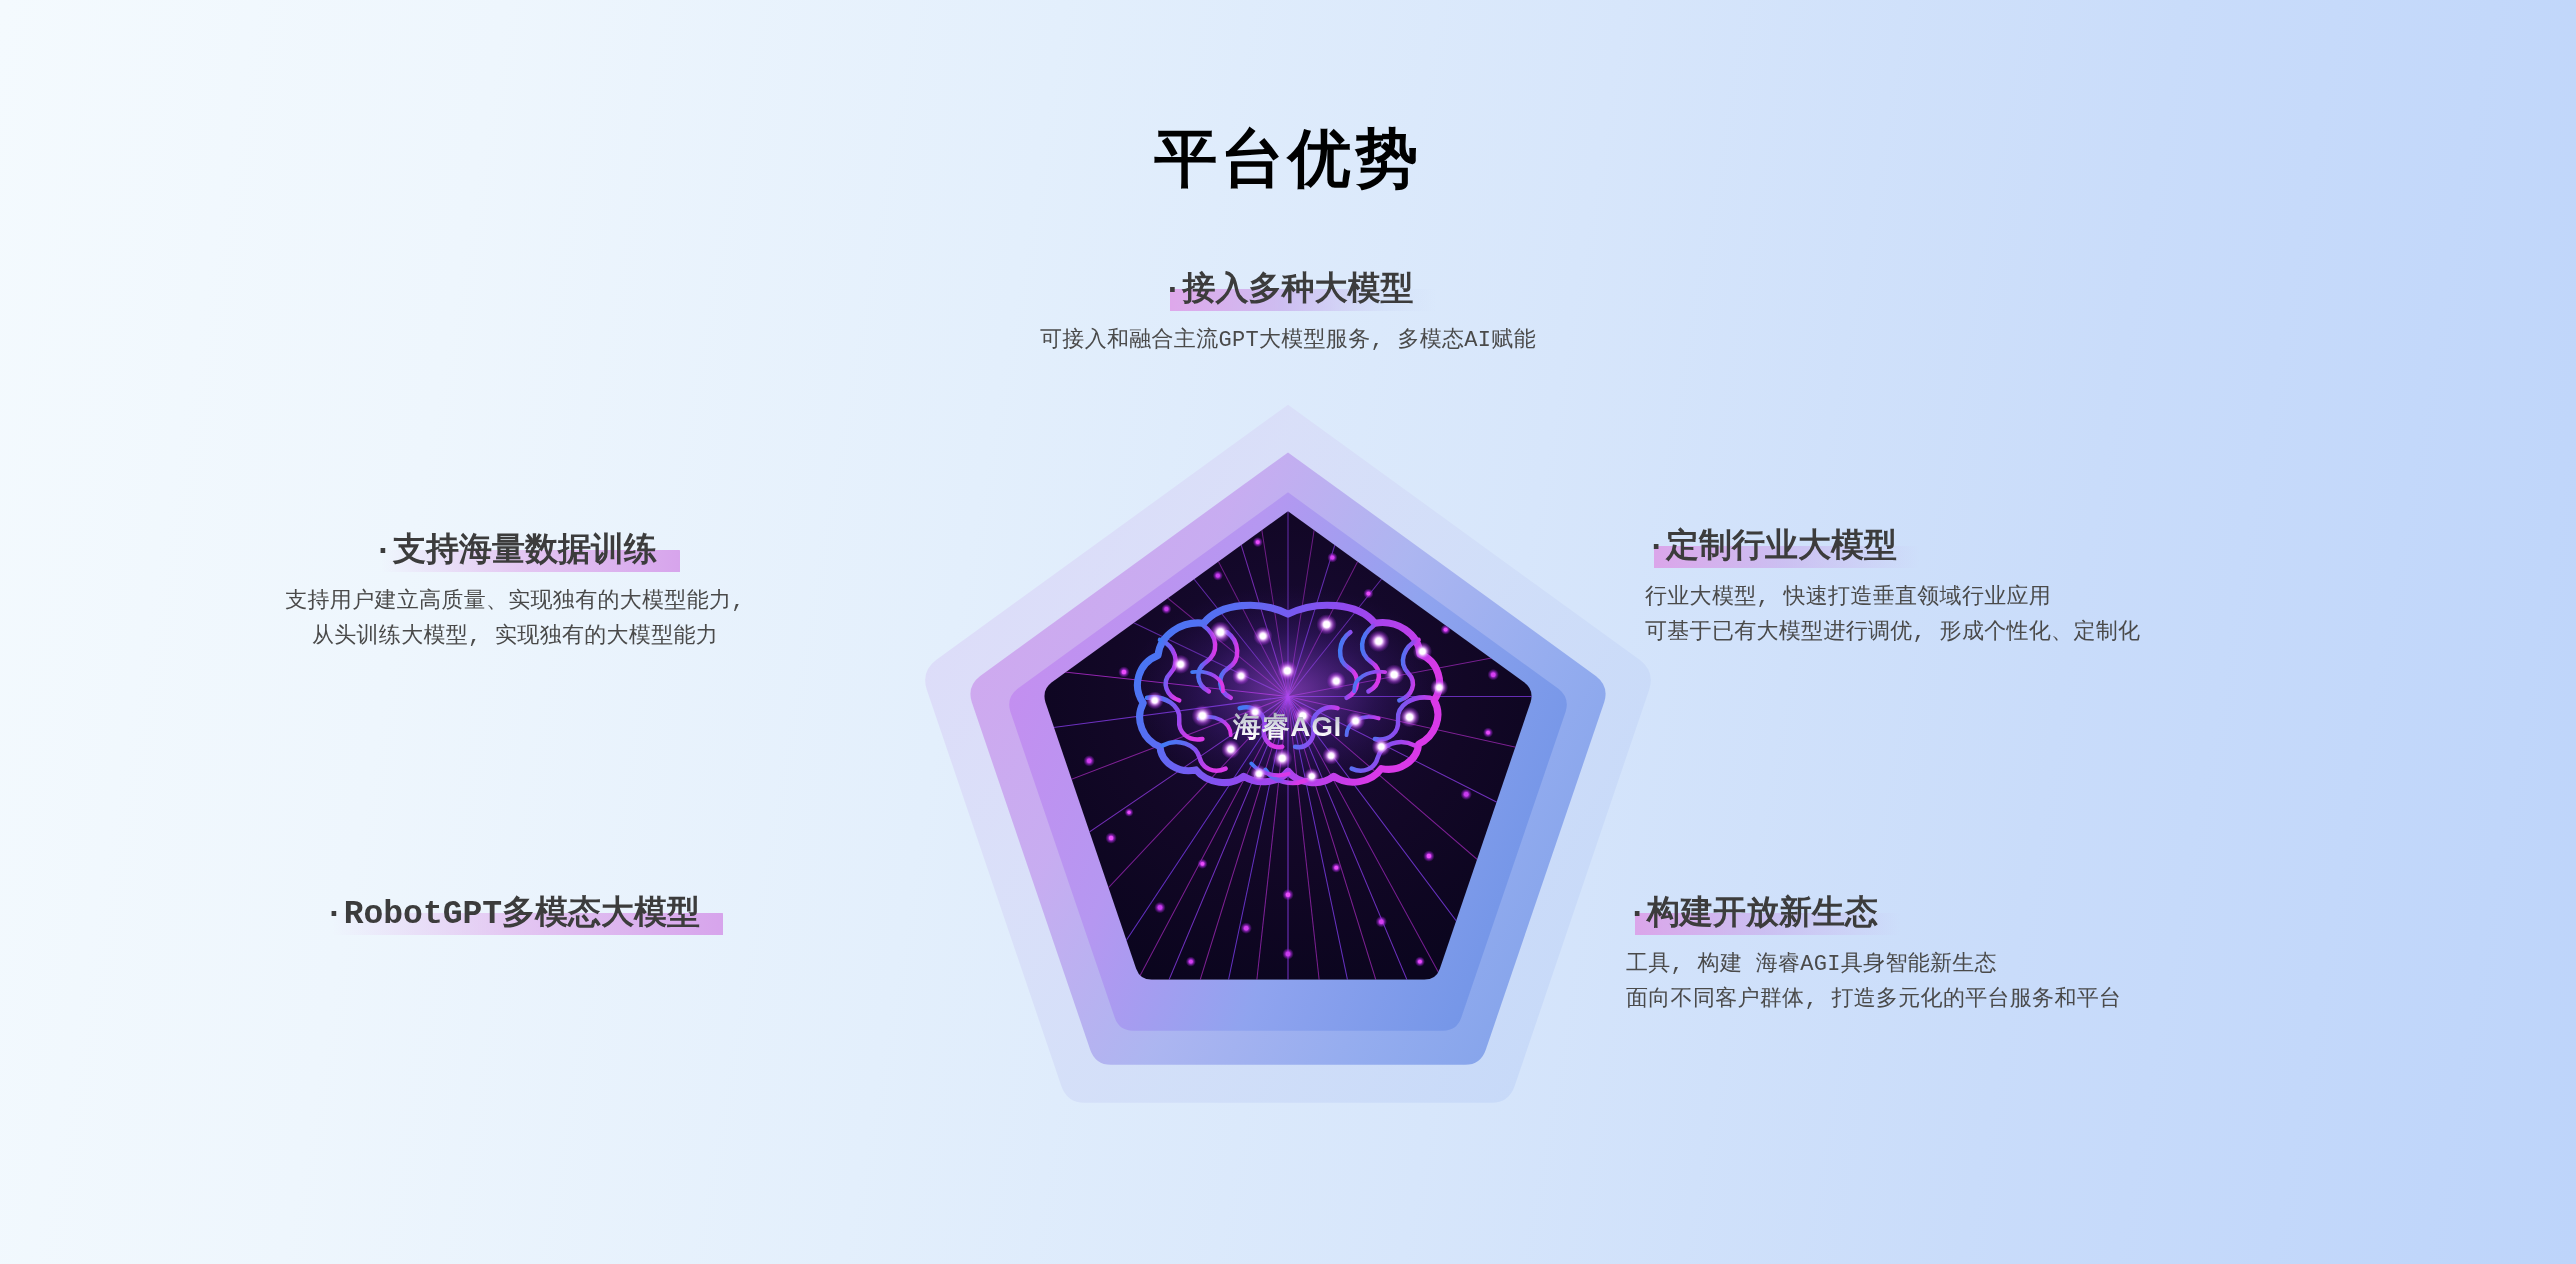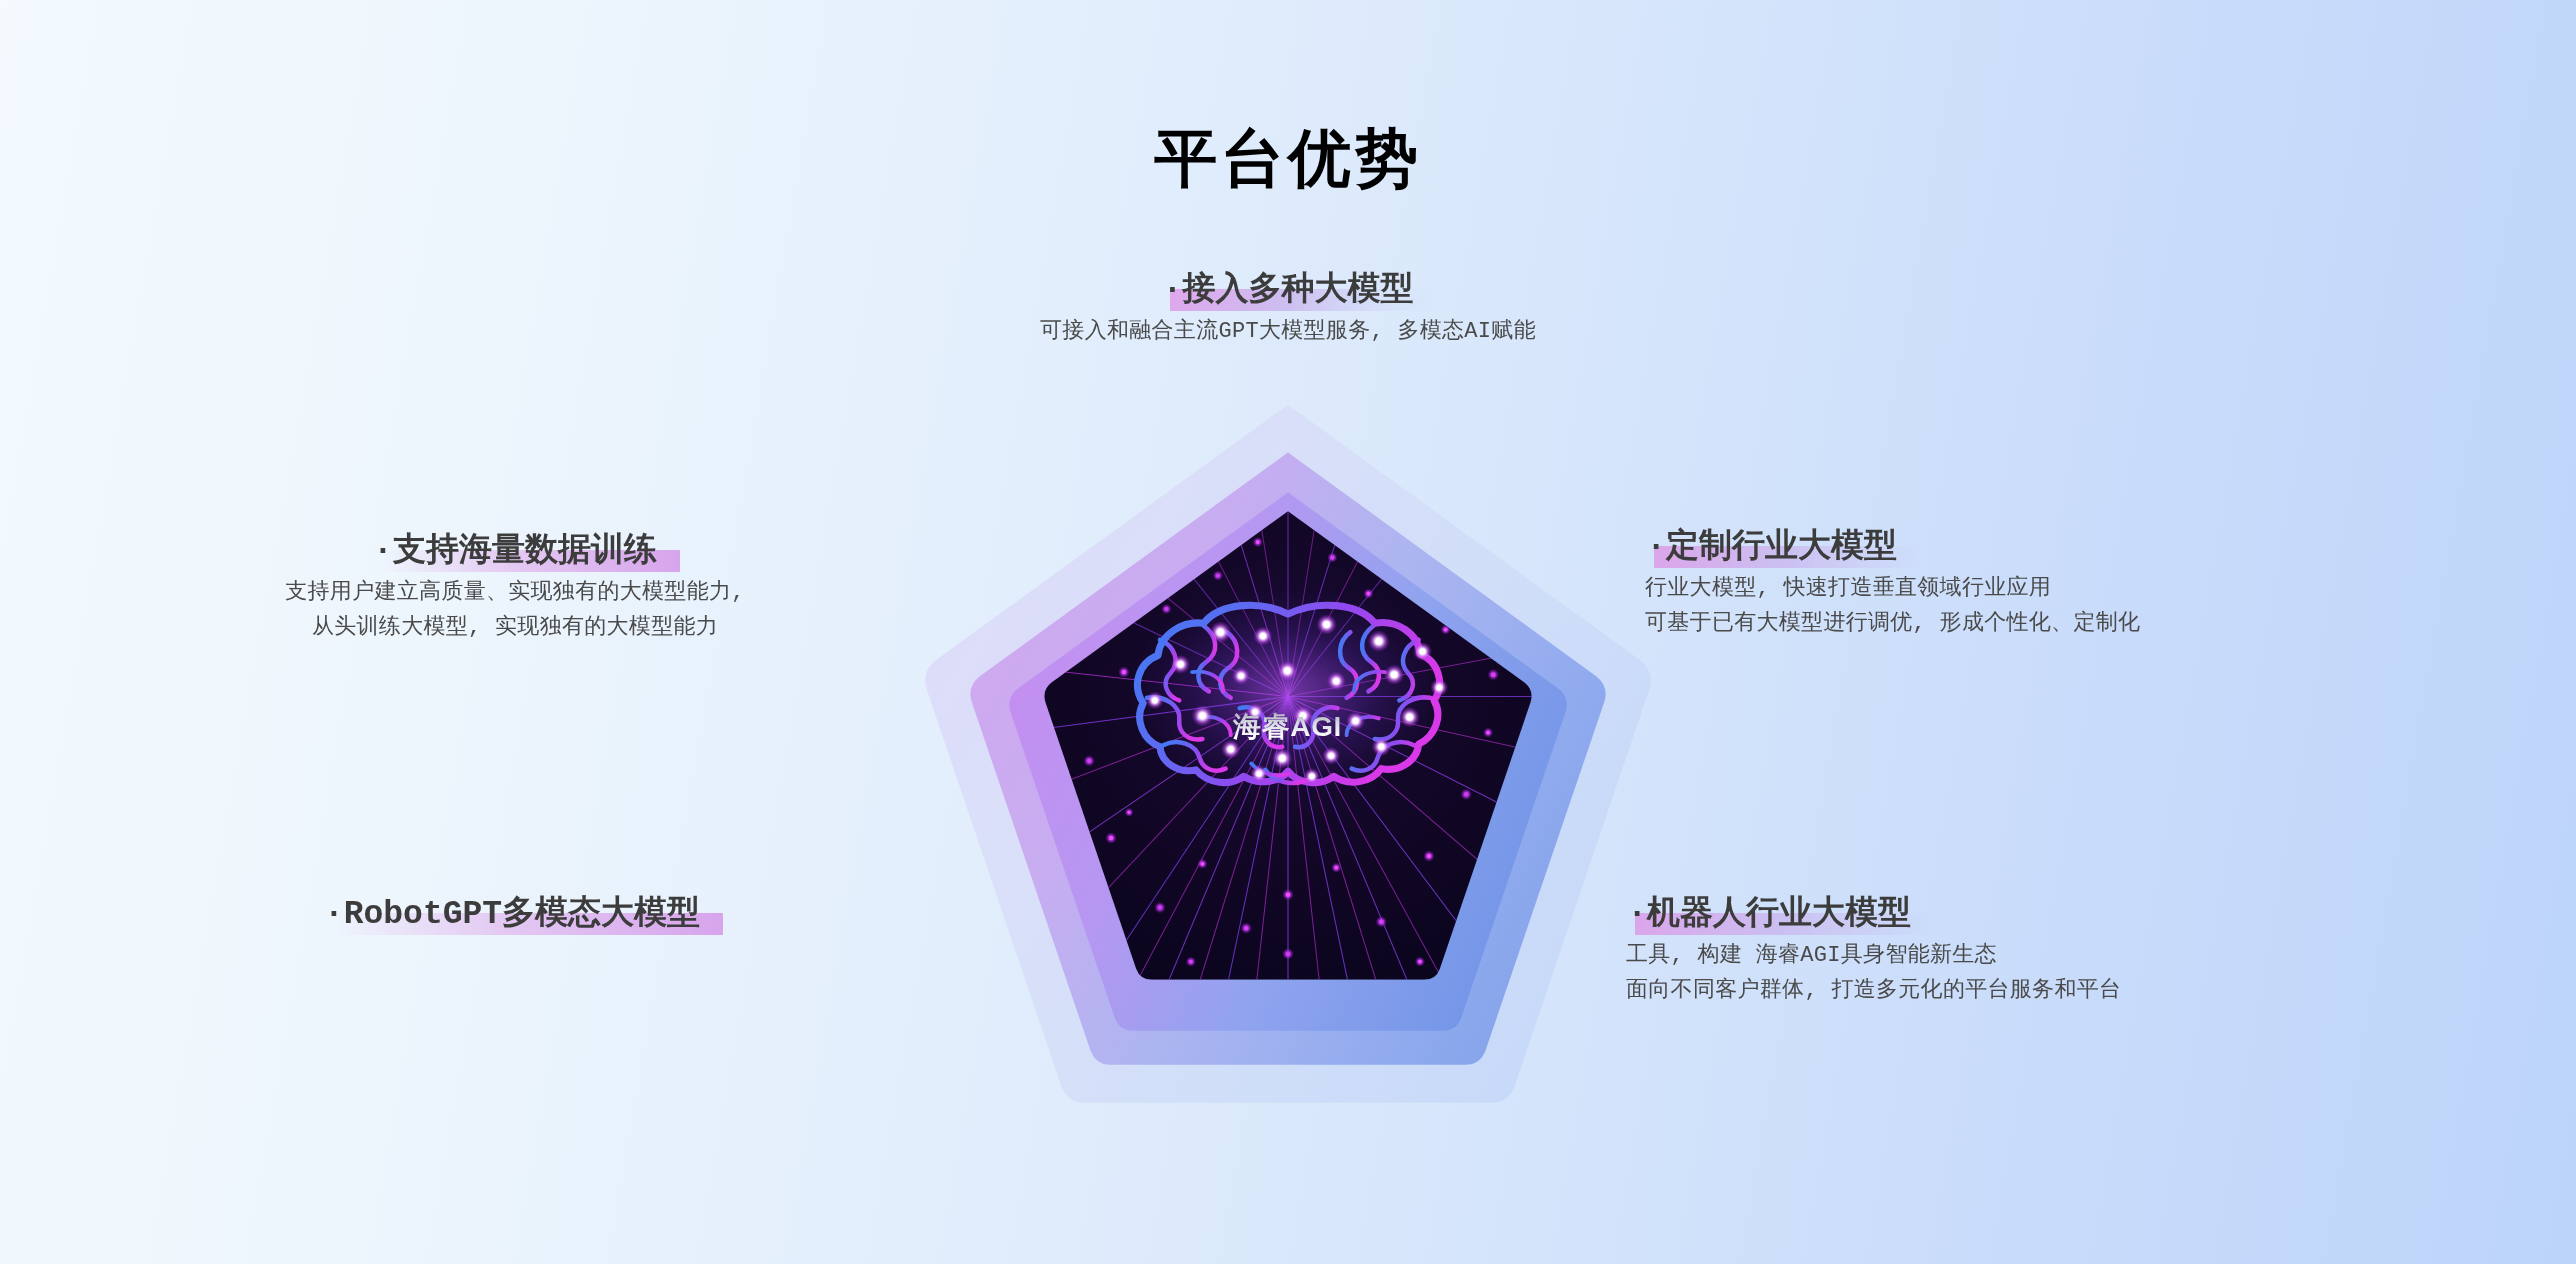--- a/index.html
+++ b/index.html
@@ -88,20 +88,21 @@
     bottom:2.6px;
     height:22px;
     z-index:-1;
     border-radius:0.6px;
   }
   .feature .f-body {
     font-size:22px;
     line-height:1.62;
     color:#4a4a4a;
     letter-spacing:0.3px;
+    margin-top:9px;
     white-space:nowrap;
   }
 
   
   .align-right  { text-align:center; }
   .align-left   { text-align:left; }
   .align-center { text-align:center; }
 
   .bar-L2R { background:linear-gradient(90deg, rgba(226,168,235,0) 0%, rgba(222,164,234,0.55) 45%, rgba(214,160,235,0.95) 100%); }
   .bar-R2L { background:linear-gradient(90deg, rgba(219,162,233,0.95) 0%, rgba(200,168,235,0.6) 48%, rgba(190,186,238,0) 100%); }
@@ -427,20 +428,20 @@
   </div>
   <div class="f-body">
     <div>行业大模型, 快速打造垂直领域行业应用</div>
     <div>可基于已有大模型进行调优, 形成个性化、定制化</div>
   </div>
 </div>
 
 <div class="feature align-left" id="feature-right2">
   <div class="f-head">
     <span class="bar bar-R2L"></span>
-    <span>·</span><span>机器人行业大模型</span>
+    <span>·</span><span>构建开放新生态</span>
   </div>
   <div class="f-body">
     <div>工具, 构建 海睿AGI具身智能新生态</div>
     <div>面向不同客户群体, 打造多元化的平台服务和平台</div>
   </div>
 </div>
 
 
 </body></html>

